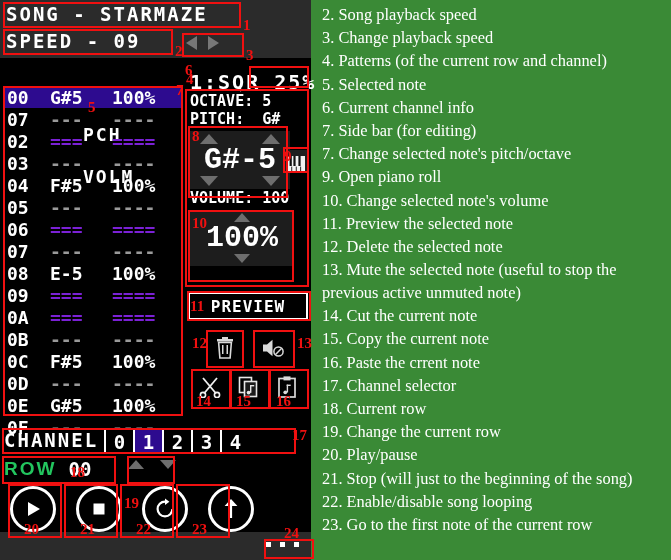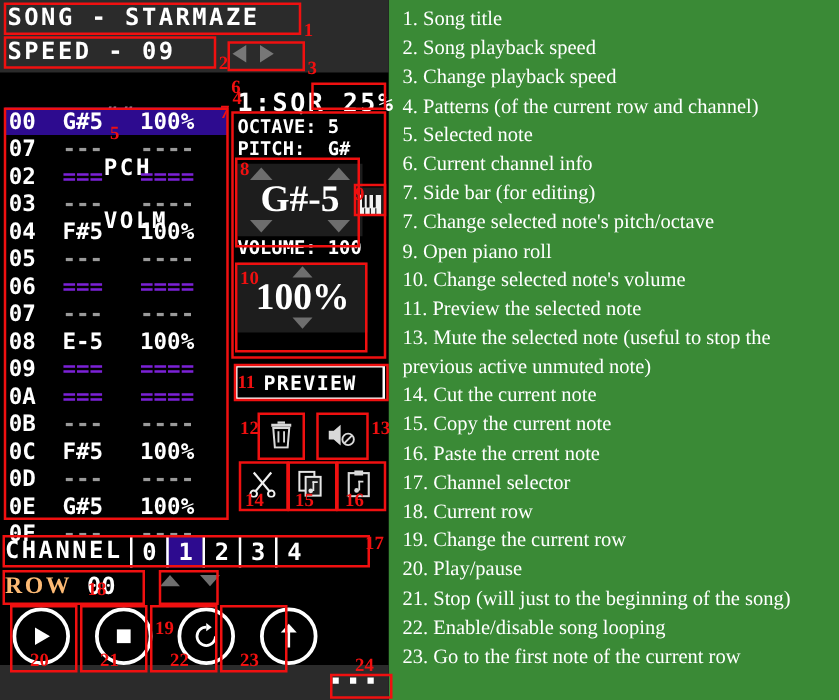--- a/index.html
+++ b/index.html
@@ -68,21 +68,21 @@
     font-weight: bold; font-size: 15px; color: #fff; white-space: pre;
     margin-left: 4px;
   }
   .stepper {
     background: #1d1d1d; margin-top: 3px;
     display: flex; flex-direction: column; align-items: center;
     padding: 3px 0 3px 0;
   }
   .stepper .arrows-row { display: flex; justify-content: space-between; width: 100%; padding: 0 10px; }
   .step-val {
-    font-family: Liberation Serif, serif;
+    font-family: Liberation Mono, monospace;
     font-weight: bold; color: #fff; font-size: 30px; line-height: 32px; white-space: pre;
   }
   .pitch-step { width: 100px; margin-left: 4px; }
   .vol-step { width: 104px; margin-left: 4px; }
 
   .piano-btn {
     position: absolute; left: 285px; top: 150px;
     width: 22px; height: 22px; background: #1f1f1f;
     display: flex; align-items: flex-end; justify-content: center;
   }
@@ -112,22 +112,22 @@
     width: 29px; height: 25px; display: flex; align-items: center; justify-content: center;
     font-family: "DejaVu Sans Mono", "Liberation Mono", monospace;
     font-weight: bold; font-size: 19px; color: #fff;
     border-left: 2px solid #fff;
   }
   .chan-cell.active { background: #2d0b8f; }
 
   
   .row-bar { position: absolute; left: 4px; top: 458px; display: flex; align-items: center; }
   .row-label {
-    font-family: Liberation Serif, serif;
-    font-weight: bold; font-size: 19px; color: #fdba74; letter-spacing: 2px;
+    font-family: Liberation Sans, sans-serif;
+    font-weight: bold; font-size: 19px; color: #22c55e; letter-spacing: 2px;
   }
   .row-val {
     font-family: "DejaVu Sans Mono", "Liberation Mono", monospace;
     font-weight: bold; font-size: 19px; color: #fff; margin-left: 12px;
   }
   .row-arrows { position: absolute; left: 128px; top: 460px; display: flex; gap: 16px; }
 
   
   .transport { position: absolute; left: 10px; top: 486px; display: flex; gap: 20px; }
   .tbtn { width: 46px; height: 46px; border-radius: 50%; border: 3px solid #fff; background: #000; display: flex; align-items: center; justify-content: center; }
@@ -328,31 +328,31 @@
 
     <div class="bottom-bar"></div>
     <div class="menu-dots">
       <i></i>
         <i></i>
         <i></i>
     </div>
   </div>
 
   <div class="legend" id="legend-list">
-      <div class="legend-item">1. Song title</div>
       <div class="legend-item">2. Song playback speed</div>
       <div class="legend-item">3. Change playback speed</div>
       <div class="legend-item">4. Patterns (of the current row and channel)</div>
       <div class="legend-item">5. Selected note</div>
       <div class="legend-item">6. Current channel info</div>
       <div class="legend-item">7. Side bar (for editing)</div>
       <div class="legend-item">7. Change selected note's pitch/octave</div>
       <div class="legend-item">9. Open piano roll</div>
       <div class="legend-item">10. Change selected note's volume</div>
       <div class="legend-item">11. Preview the selected note</div>
+      <div class="legend-item">12. Delete the selected note</div>
       <div class="legend-item">13. Mute the selected note (useful to stop the previous active unmuted note)</div>
       <div class="legend-item">14. Cut the current note</div>
       <div class="legend-item">15. Copy the current note</div>
       <div class="legend-item">16. Paste the crrent note</div>
       <div class="legend-item">17. Channel selector</div>
       <div class="legend-item">18. Current row</div>
       <div class="legend-item">19. Change the current row</div>
       <div class="legend-item">20. Play/pause</div>
       <div class="legend-item">21. Stop (will just to the beginning of the song)</div>
       <div class="legend-item">22. Enable/disable song looping</div>

